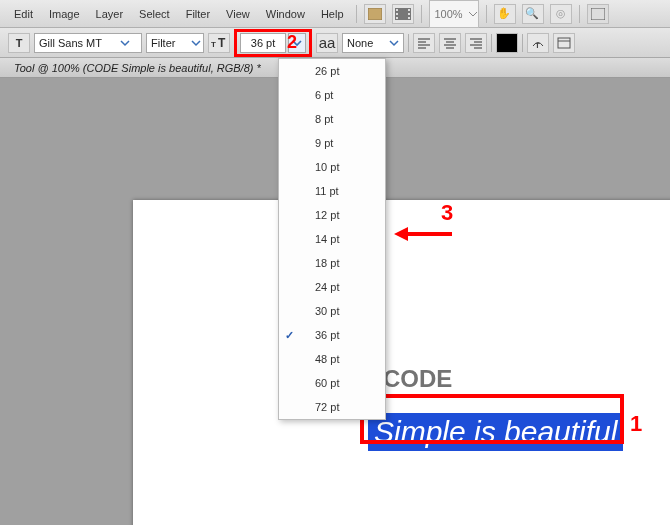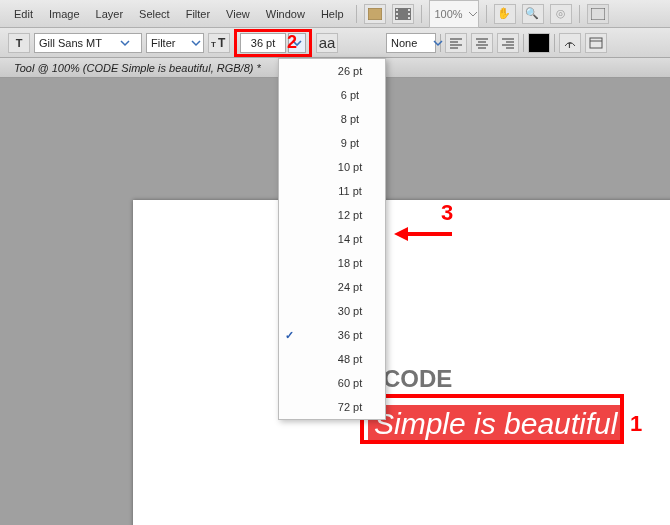--- a/index.html
+++ b/index.html
@@ -59,21 +59,21 @@
     position:relative;
     text-align:right;
   }
   .sel .txt { padding-right:16px; color:#222; white-space:nowrap; }
   .sel .caret {
     width:14px; height:100%; display:flex;align-items:center;justify-content:center;
     color:#3a6fb7;
   }
   .sel.fontf { width: 108px; }
   .sel.fonts { width: 58px; }
-  .sel.aa    { width: 50px; margin-left: 44px; }
+  .sel.aa    { width: 62px; }
 
   .size-wrap {
     display:flex; align-items:center;
     border: 3px solid #ff0000;
     padding: 1px 3px;
     position:relative;
   }
   .size-field {
     width: 46px; height:20px; border:1px solid #a8a8a8; background:#fff;
     display:flex;align-items:center; justify-content:center;
@@ -106,41 +106,41 @@
     width:540px; height:340px;
     background:#fff;
     box-shadow: 0 0 4px rgba(0,0,0,.4);
   }
   .codetxt {
     position:absolute; left:250px; top:165px;
     font-family: Arial, sans-serif;
     font-size: 24px; font-weight:600; color:#737373;
   }
   .subtxt-wrap {
-    position:absolute; left:235px; top:205px;
-    background:#ef4444;
+    position:absolute; left:235px; top:213px;
+    background:#1d4ed8;
     padding: 2px 6px;
   }
   .subtxt {
     color:#fff; font-style:italic; font-size:30px;
     font-family: "Gill Sans MT", "Gill Sans", sans-serif;
   }
 
   .dd {
     position:absolute;
     left:278px; top:58px;
     width:108px;
     background:#fdfdfd;
     border:1px solid #bcbcbc;
     box-shadow: 2px 2px 6px rgba(0,0,0,.25);
     z-index:50;
   }
   .dd .ddi {
     height:24px; display:flex; align-items:center;
-    padding-left:36px; position:relative; color:#333;justify-content:center;
+    padding-left:36px; position:relative; color:#333;
   }
   .dd .ddi .chk {
     position:absolute; left:6px; color:#2a5db0; font-weight:bold;
   }
 
   .anno-box {
     position:absolute;
     border:4px solid #ff0000;
   }
   .anno-num {

